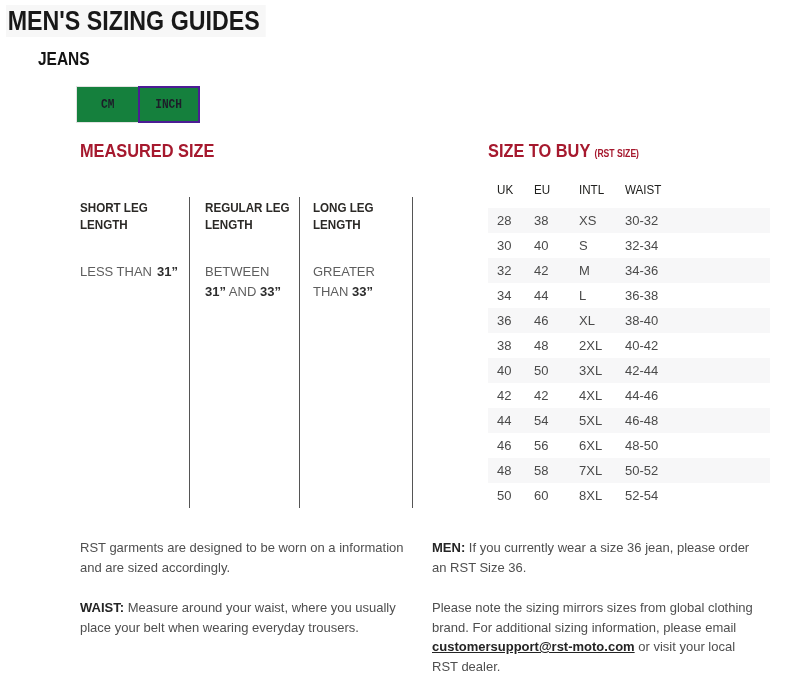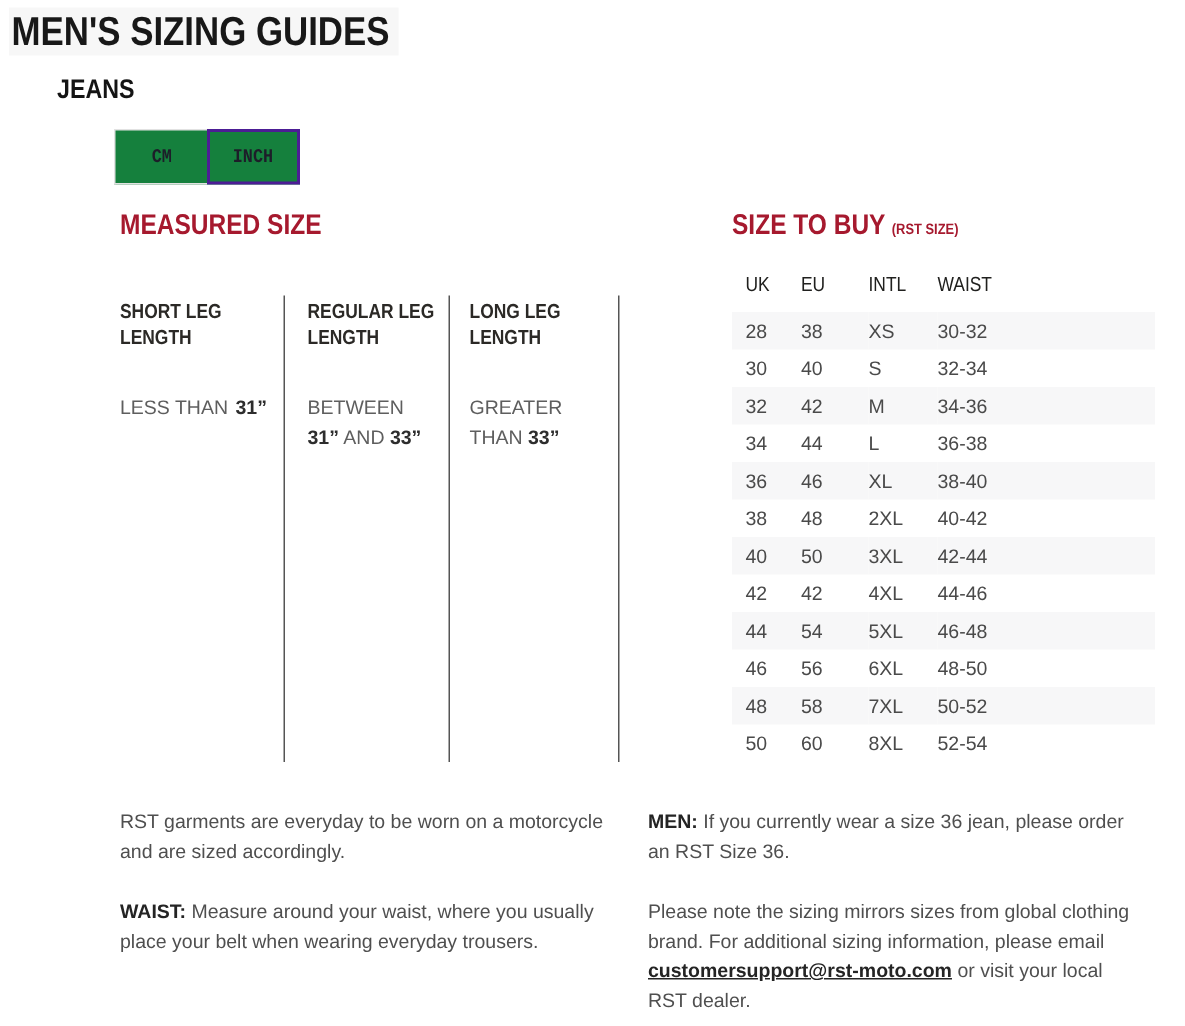--- a/index.html
+++ b/index.html
@@ -275,17 +275,17 @@
             <td>8XL</td>
             <td>52-54</td>
           </tr>
         </tbody>
     </table>
   </div>
 
 </div>
 
 <div class="notes">
-  <p><span>RST garments are everyday to be worn on a motorcycle and are sized accordingly.</span></p>
+  <p><span>RST garments are designed to be worn on a information and are sized accordingly.</span></p>
   <p><b>MEN:</b><span> If you currently wear a size 36 jean, please order an RST Size 36.</span></p>
   <p><b>WAIST:</b><span> Measure around your waist, where you usually place your belt when wearing everyday trousers.</span></p>
   <p><span>Please note the sizing mirrors sizes from global clothing brand. For additional sizing information, please email </span><a class="email-link">customersupport@rst-moto.com</a><span> or visit your local RST dealer.</span></p>
 </div>
 
 </body></html>

